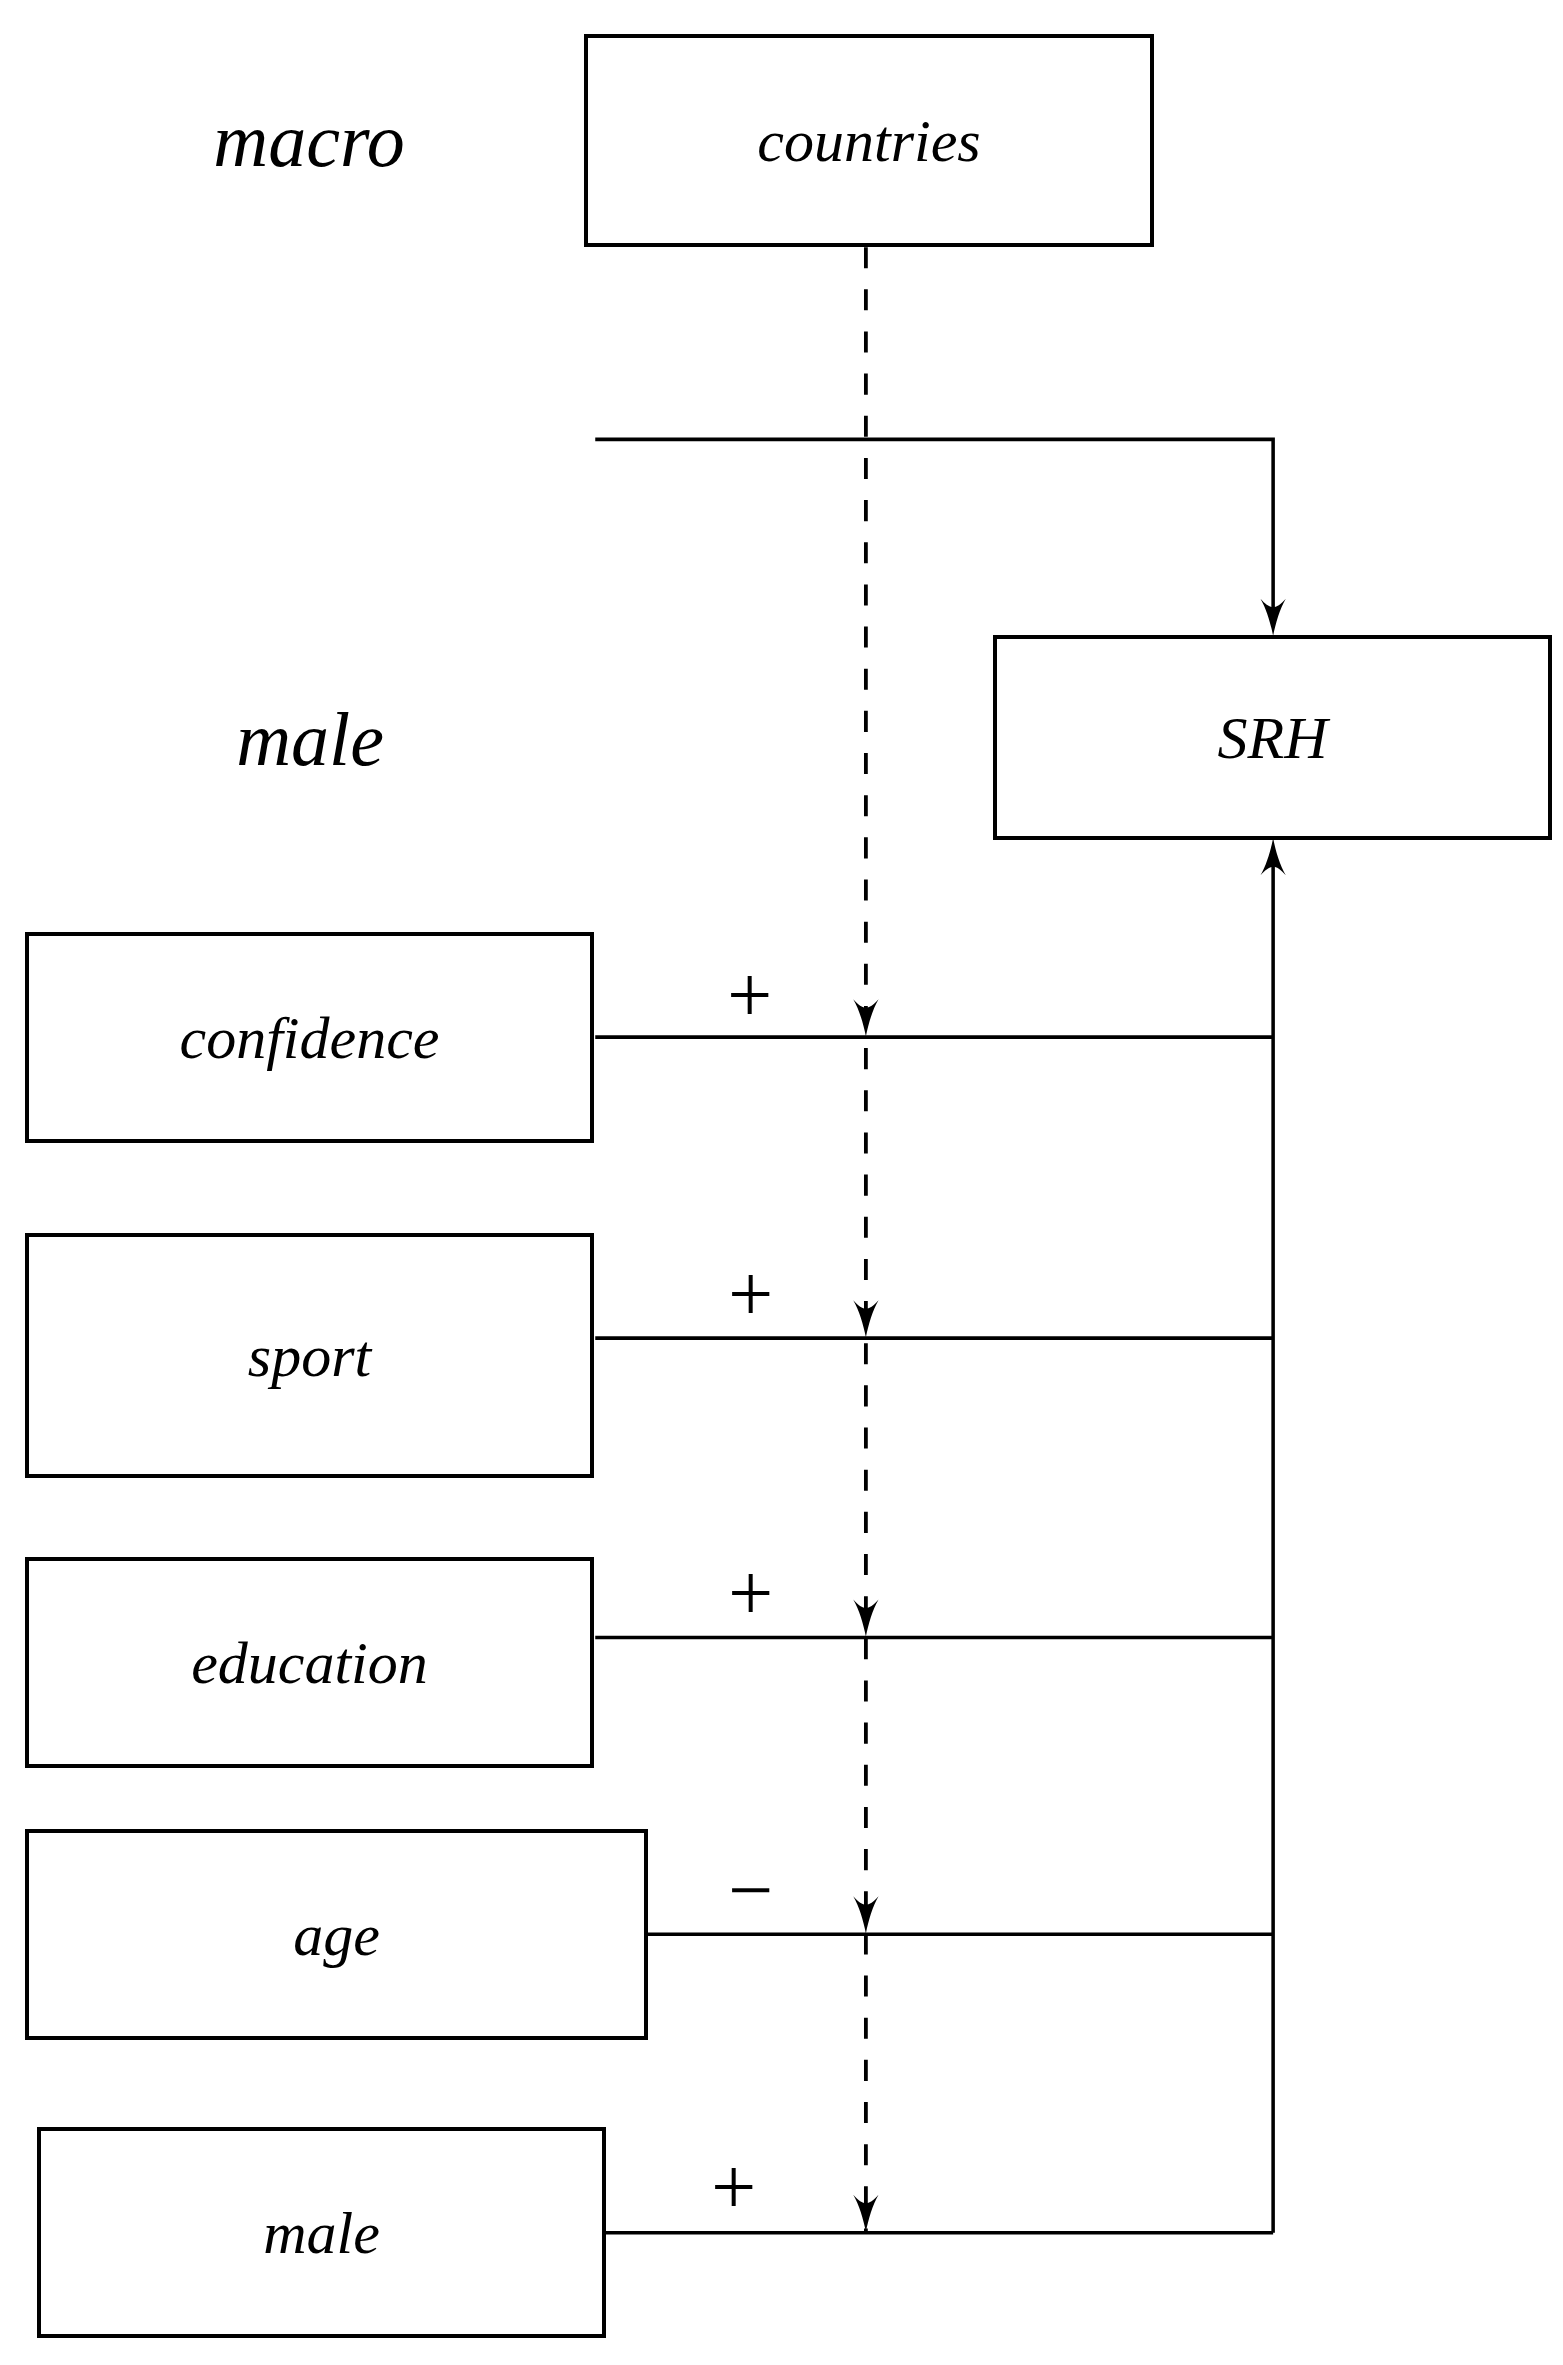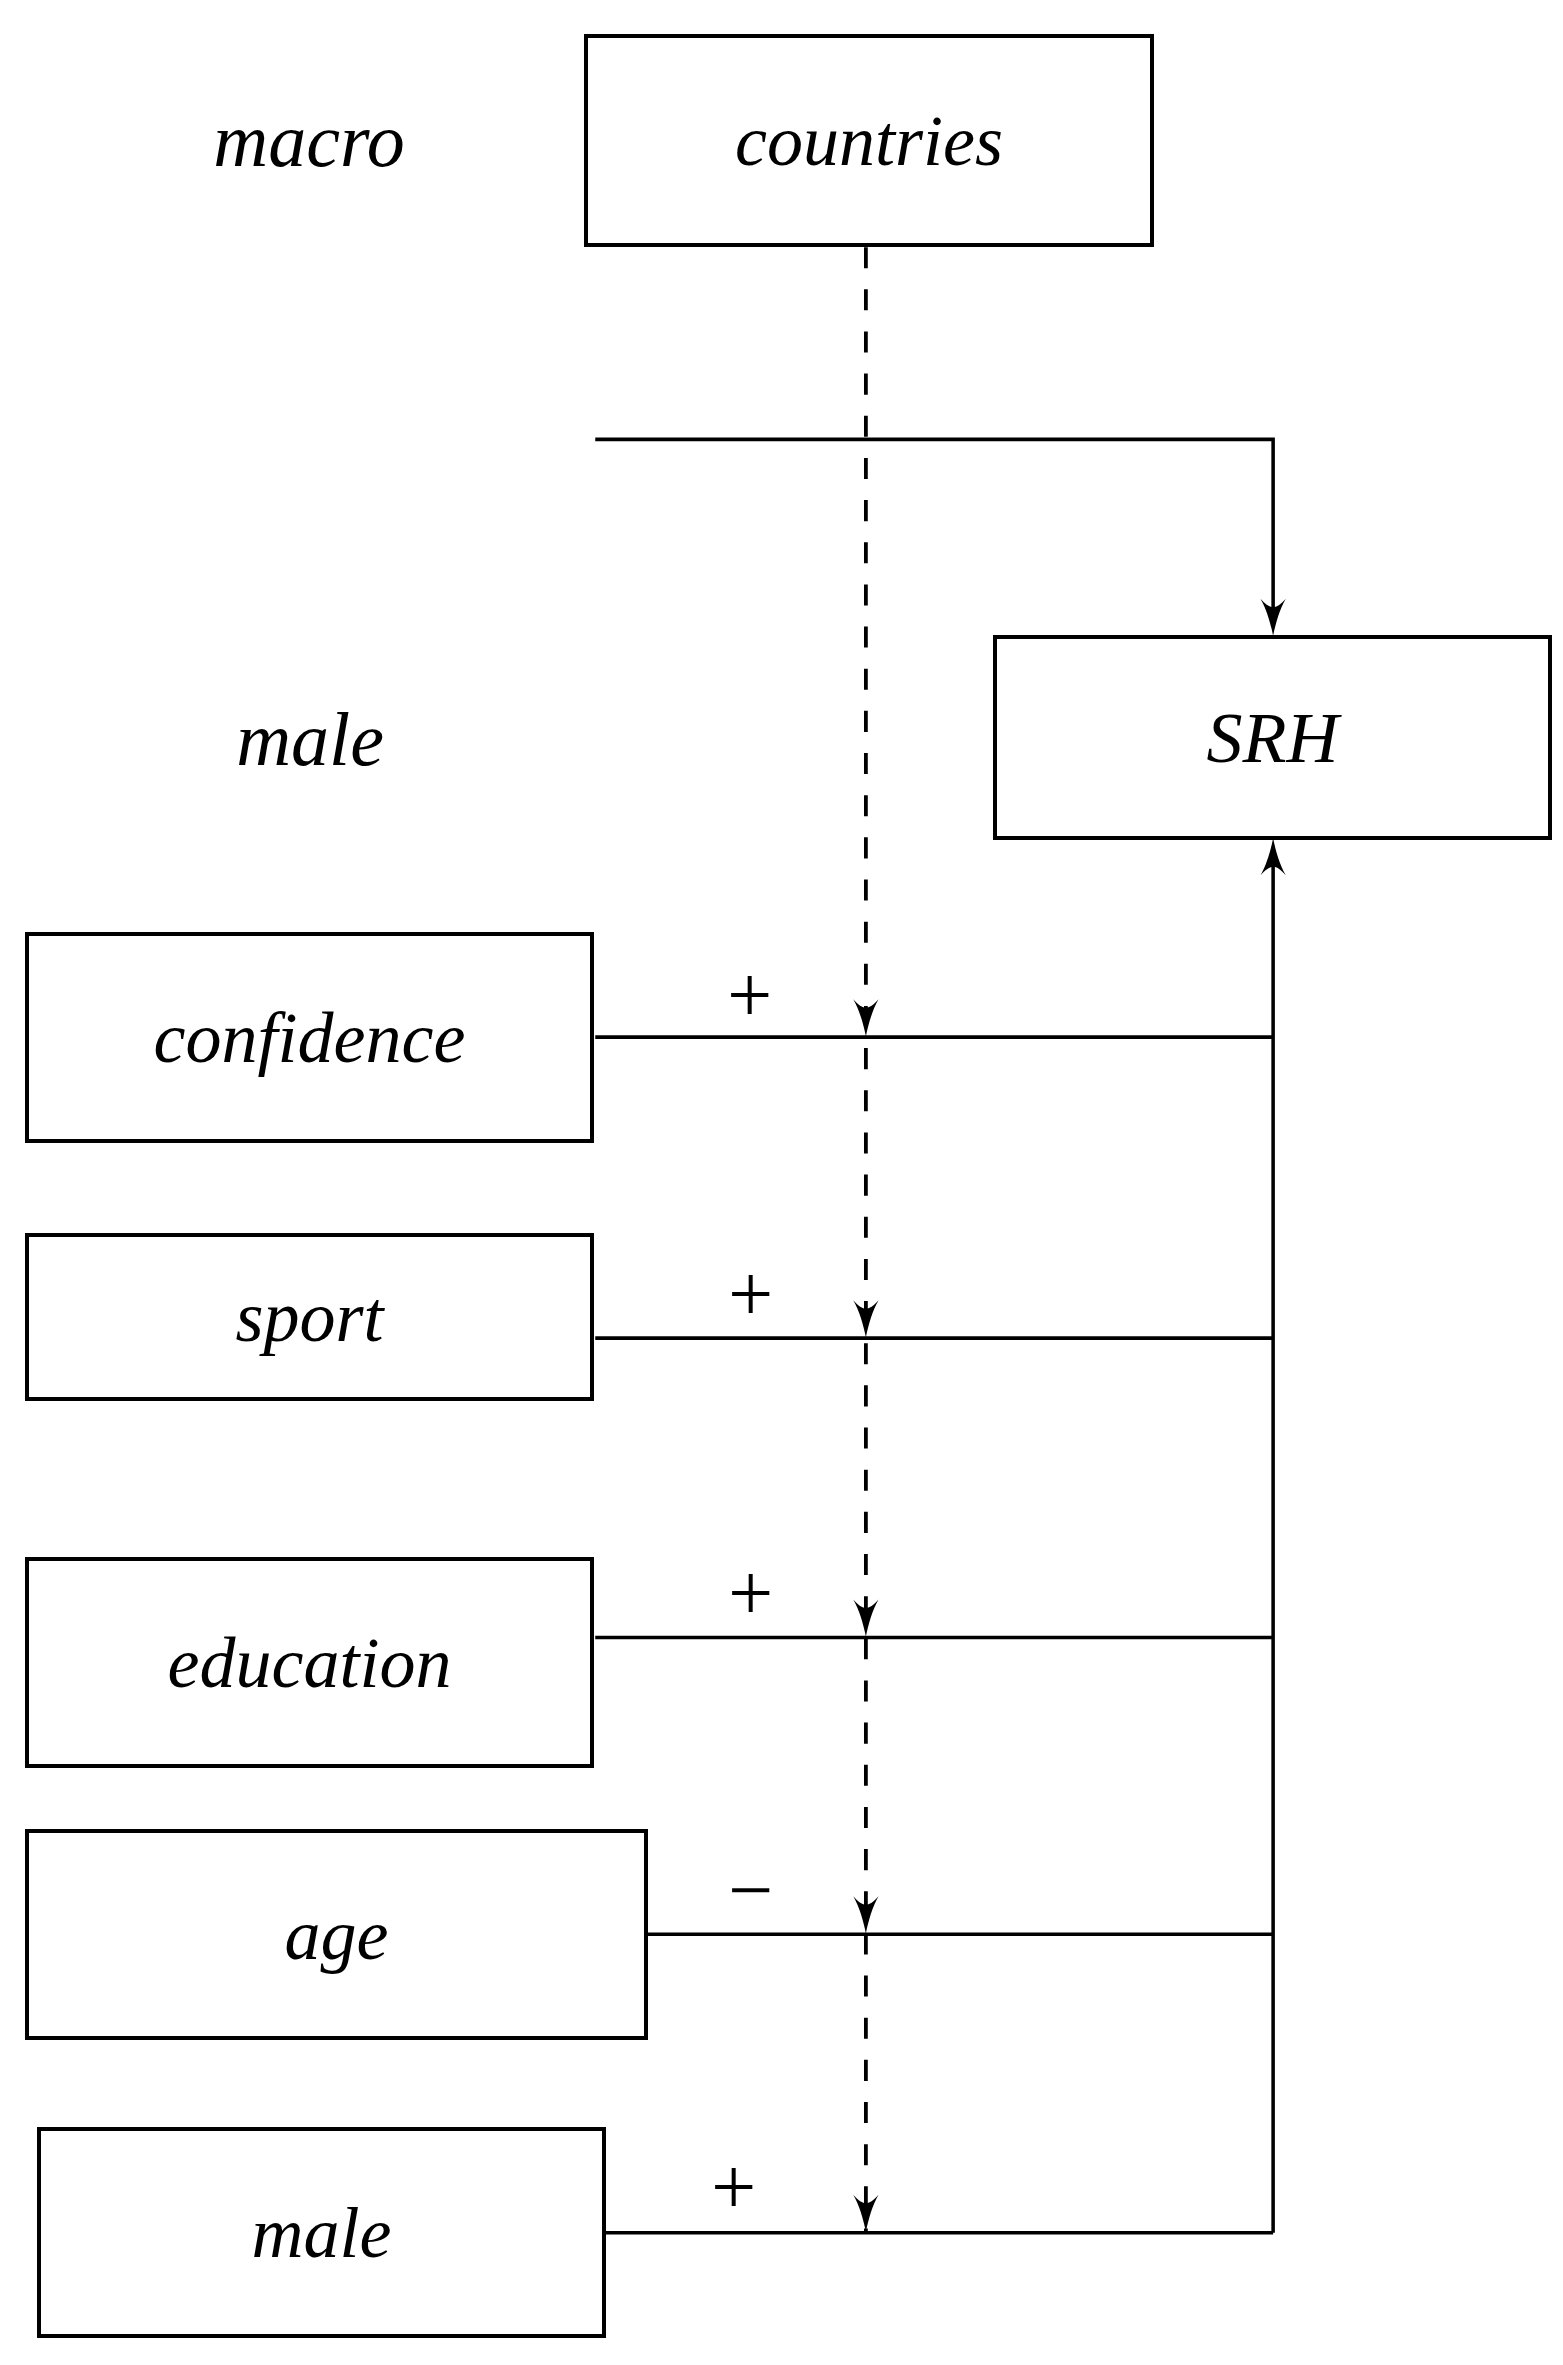--- a/index.html
+++ b/index.html
@@ -25,29 +25,29 @@
     height: 2366px;
   }
   .node {
     position: absolute;
     box-sizing: border-box;
     border: 4.2px solid #000000;
     background: #ffffff;
     display: flex;
     align-items: center;
     justify-content: center;
-    font-size: 72px;
+    font-size: 60px;
     line-height: 1;
     white-space: nowrap;
   }
   .node-countries { left: 584px;  top: 34px;   width: 570px; height: 213px; }
   .node-index     { left: 25px;   top: 334px;  width: 570px; height: 212px; }
   .node-srh       { left: 993px; top: 635px;  width: 559px; height: 205px; }
   .node-confidence{ left: 25px;   top: 932px; width: 569px; height: 211px; }
-  .node-sport     { left: 25px;   top: 1233px; width: 569px; height: 168px; }
+  .node-sport     { left: 25px;   top: 1233px; width: 569px; height: 245px; }
   .node-education { left: 25px;   top: 1532px; width: 569px; height: 211px; margin-top: 25px; }
   .node-age       { left: 25px;   top: 1829px; width: 623px; height: 211px; text-align: center; }
   .node-male      { left: 25px;   top: 2127px; width: 569px; height: 211px; margin-left: 12px; }
   .level-label {
     position: absolute;
     transform: translate(-50%, -50%);
     font-size: 76px;
     line-height: 1;
     white-space: nowrap;
   }

